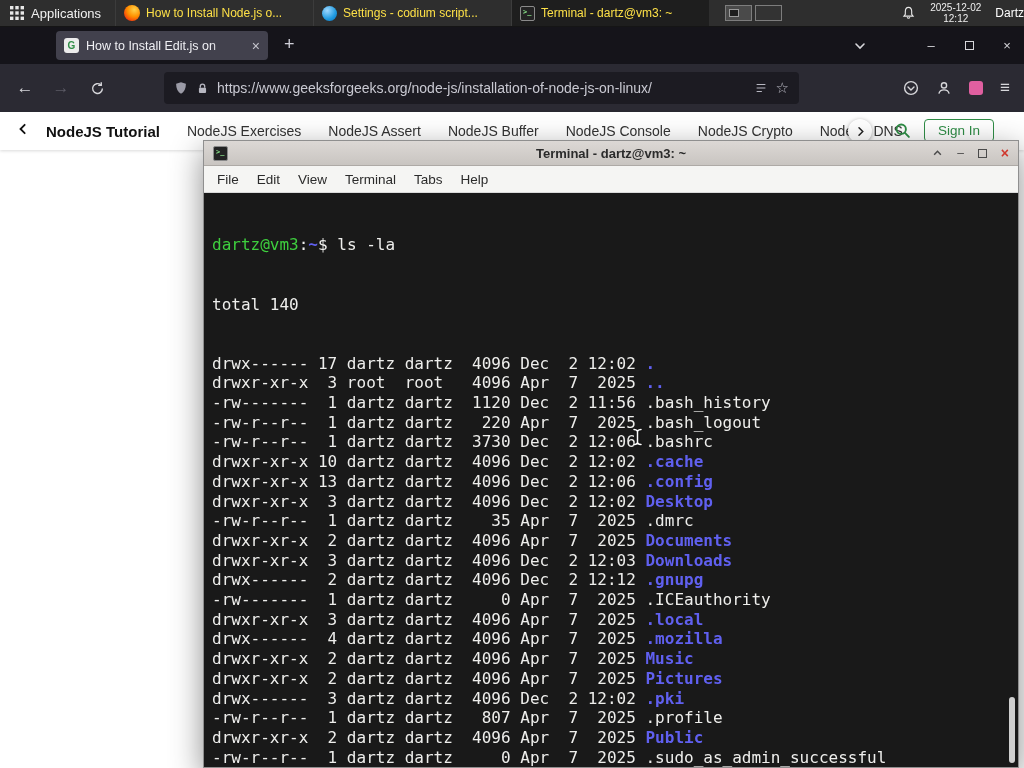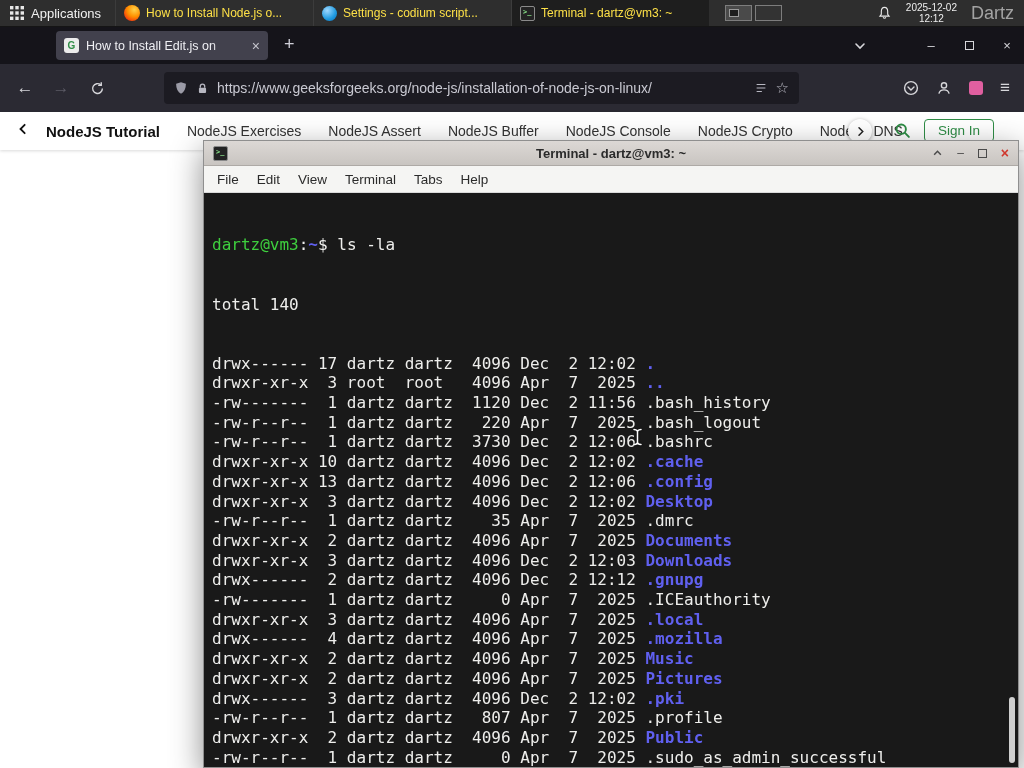--- a/index.html
+++ b/index.html
@@ -13,23 +13,23 @@
   .apps-btn{display:flex;align-items:center;gap:7px;padding:0 10px;height:100%;font-size:13px;color:#f0f0f0}
   .tasklist{display:flex;height:100%;margin-left:4px}
   .task{display:flex;align-items:center;gap:6px;width:198px;padding:0 8px;height:100%;
     border-left:1px solid #3c3c3c;font-size:12px;color:#fde047;overflow:hidden;white-space:nowrap}
   .task.active{background:#1e1e1e}
   .task .t-label{overflow:hidden;white-space:nowrap}
   .pager{display:flex;gap:3px;margin-left:16px;align-items:center}
   .ws{width:27px;height:16px;border:1px solid #7d7d7d;background:#4a4a4a;position:relative}
   .ws.other{background:#333}
   .ws .mini{position:absolute;left:3px;top:3px;width:10px;height:8px;background:#1d1d1d;border:1px solid #9a9a9a}
-  .panel-right{margin-left:auto;display:flex;align-items:center;gap:14px;padding-right:10px;height:100%}
+  .panel-right{margin-left:auto;display:flex;align-items:center;gap:14px;height:100%}
   .clock{text-align:center;font-size:10px;line-height:11px;color:#eee}
-  .user{font-size:18px;color:#a3a3a3}
+  .user{font-size:12px;color:#ffffff}
 
   
   .ic-ff{width:16px;height:16px;border-radius:50%;flex:0 0 16px;
     background:radial-gradient(circle at 65% 30%,#ffd24a,#ff9100 45%,#f33d0c 78%,#b4007e 100%)}
   .ic-codium{width:15px;height:15px;border-radius:50%;flex:0 0 15px;
     background:radial-gradient(circle at 35% 30%,#9fd8ff,#1f9ae0 60%,#0b6fb8)}
   .ic-term{width:15px;height:15px;flex:0 0 15px;background:#232323;border:1px solid #8a8a8a;border-radius:2px;
     position:relative}
   .ic-term::after{content:">_";position:absolute;left:2px;top:1px;font:bold 7px "DejaVu Sans Mono",monospace;color:#8ce98c}
   .ic-ext{width:14px;height:14px;border-radius:3px;background:#e05fa0}

